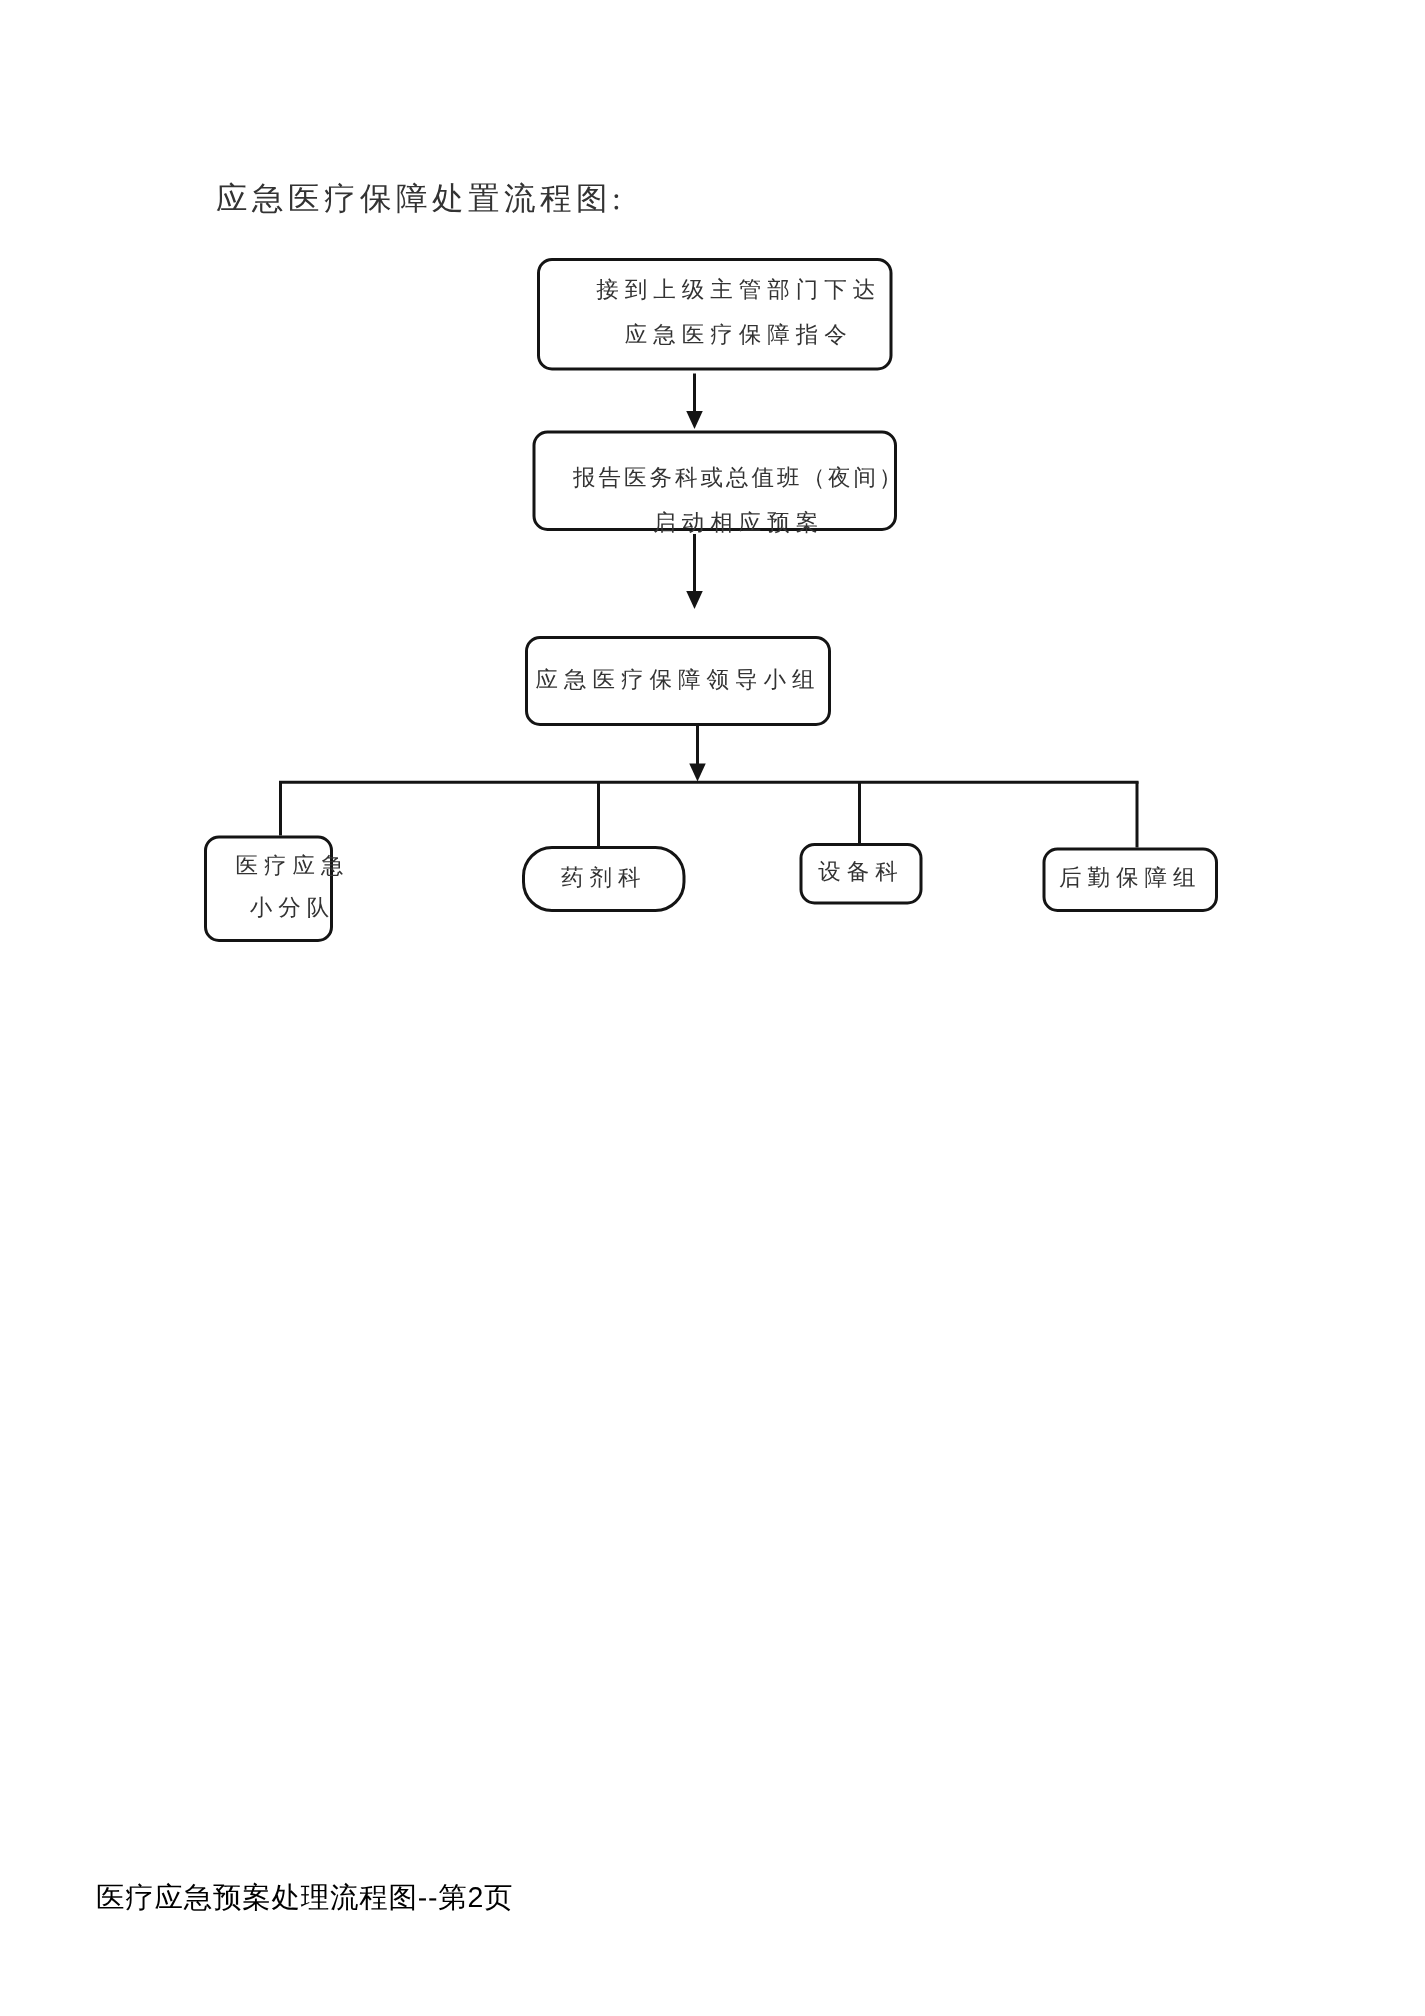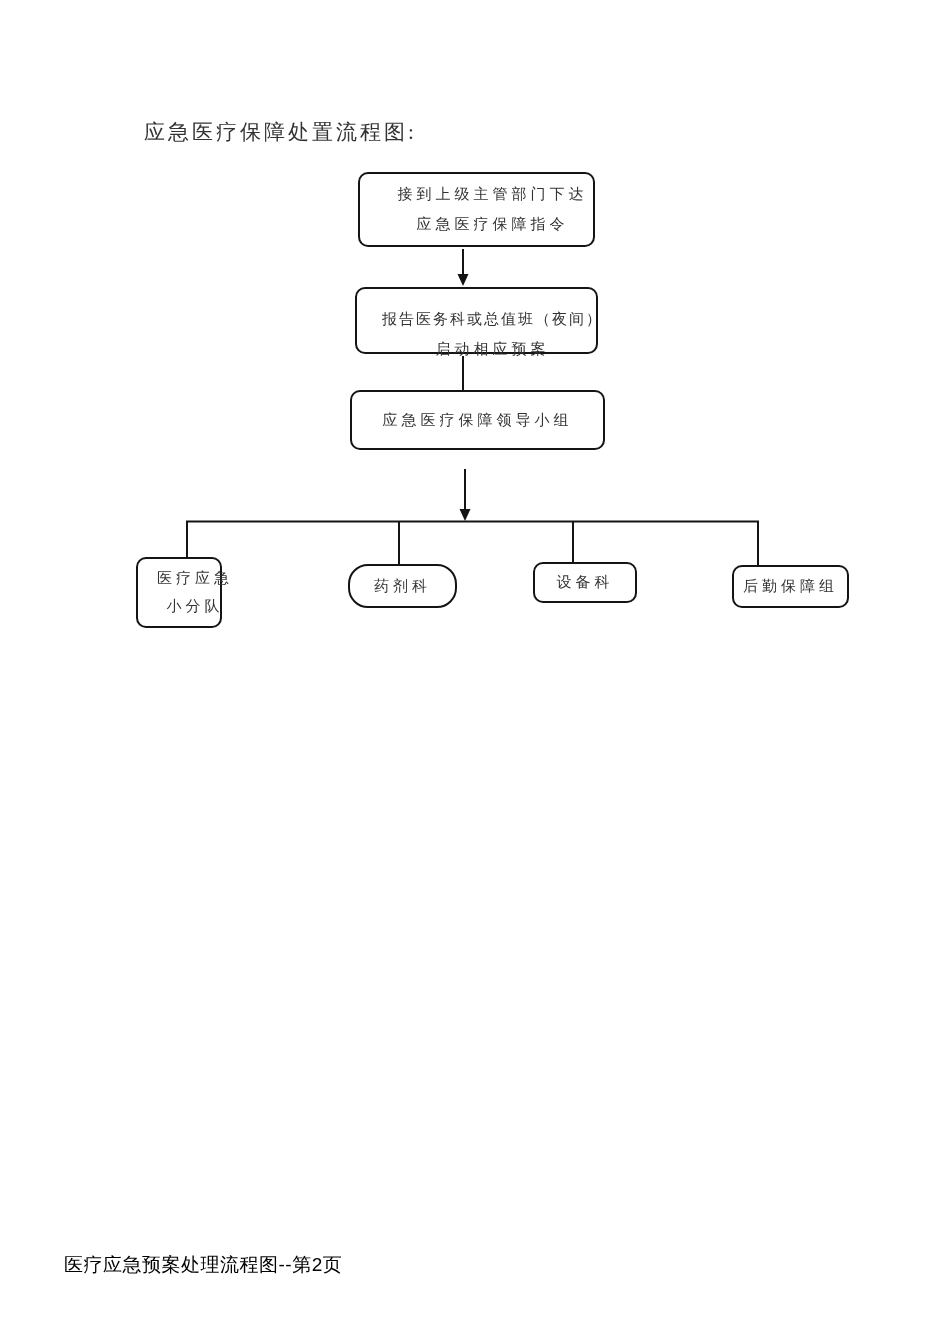--- a/index.html
+++ b/index.html
@@ -44,25 +44,25 @@
     font-size: 15px;
     letter-spacing: 4px;
     line-height: 1;
     white-space: nowrap;
   }
   .flow-box .bline { display: block; }
   .two-line { row-gap: 15px; padding-left: 32px; }
   #box-directive  { left: 358px; top: 172px; width: 237px; height: 75px; }
   #box-report     { left: 355px; top: 287px; width: 243px; height: 67px; }
   #box-report .bline1 { letter-spacing: 2px; margin-top: 28px; }
-  #box-leading    { left: 350px; top: 390px; width: 255px; height: 60px; }
+  #box-leading    { left: 350px; top: 424px; width: 204px; height: 60px; }
   #box-team       { left: 136px; top: 557px; width: 86px; height: 71px; row-gap: 13px; }
   #box-pharmacy   { left: 348px; top: 564px; width: 109px; height: 44px; border-radius: 20px; }
-  #box-equipment  { left: 533px; top: 562px; width:  104px; height: 41px; }
-  #box-logistics  { left: 732px; top: 565px; width: 117px; height: 43px; }
+  #box-equipment  { left: 533px; top: 562px; width:  82px; height: 41px; }
+  #box-logistics  { left: 695px; top: 565px; width: 117px; height: 43px; }
   .page-footer {
     position: absolute;
     left: 64px;
     top: 1252px;
     font-family: "Liberation Sans", sans-serif;
     font-size: 19px;
     color: #000000;
     letter-spacing: 0.5px;
     white-space: nowrap;
   }

